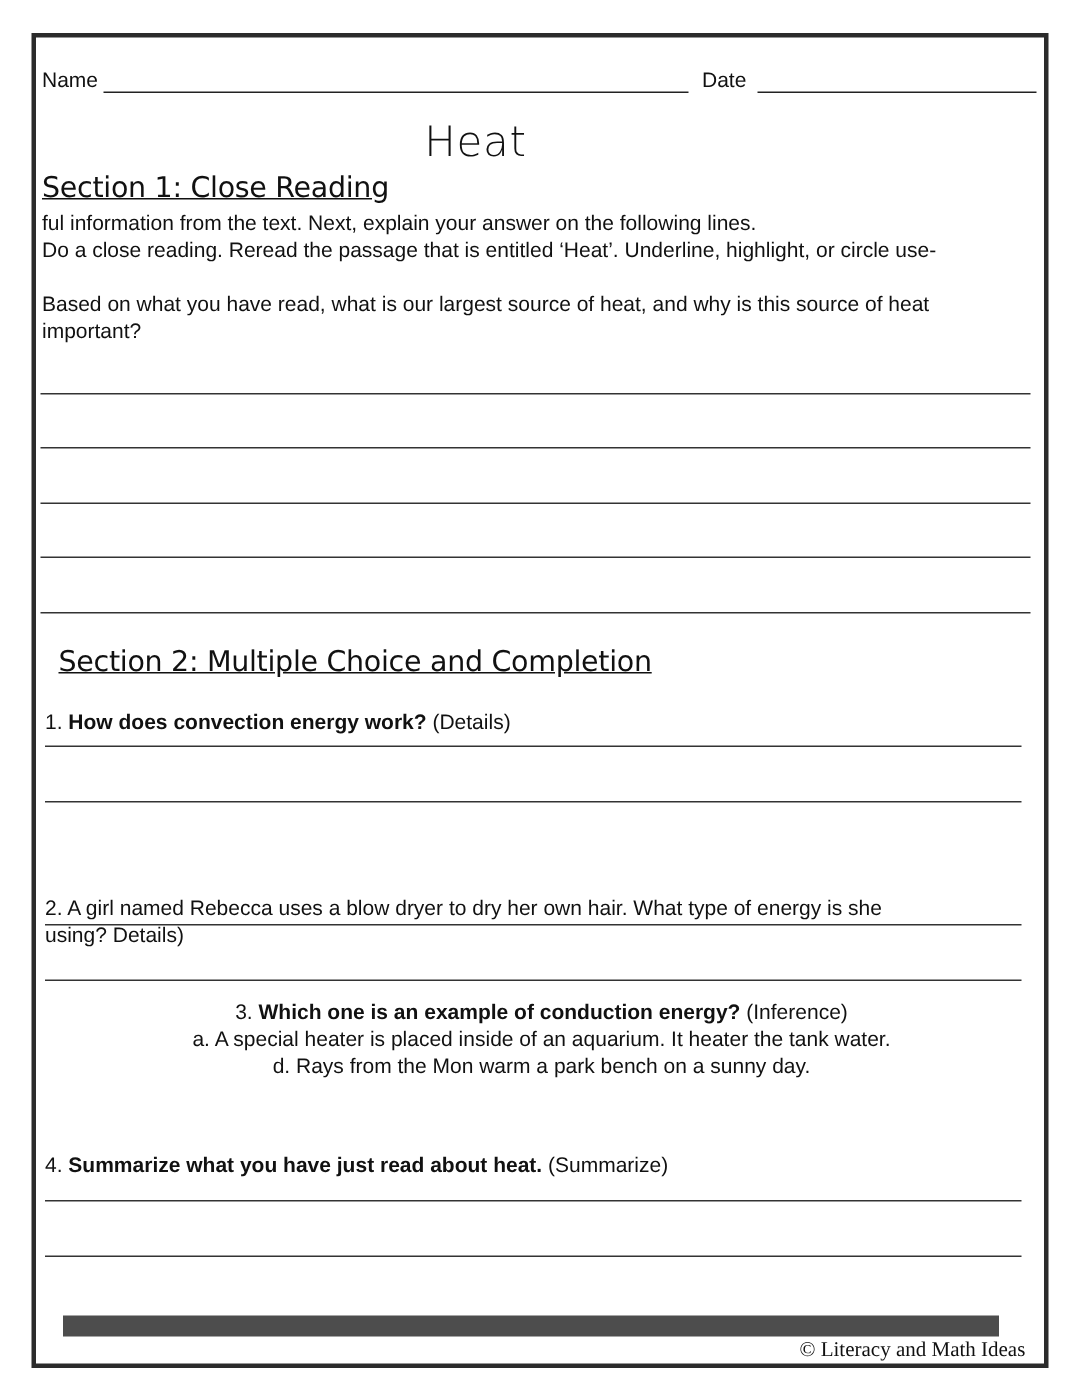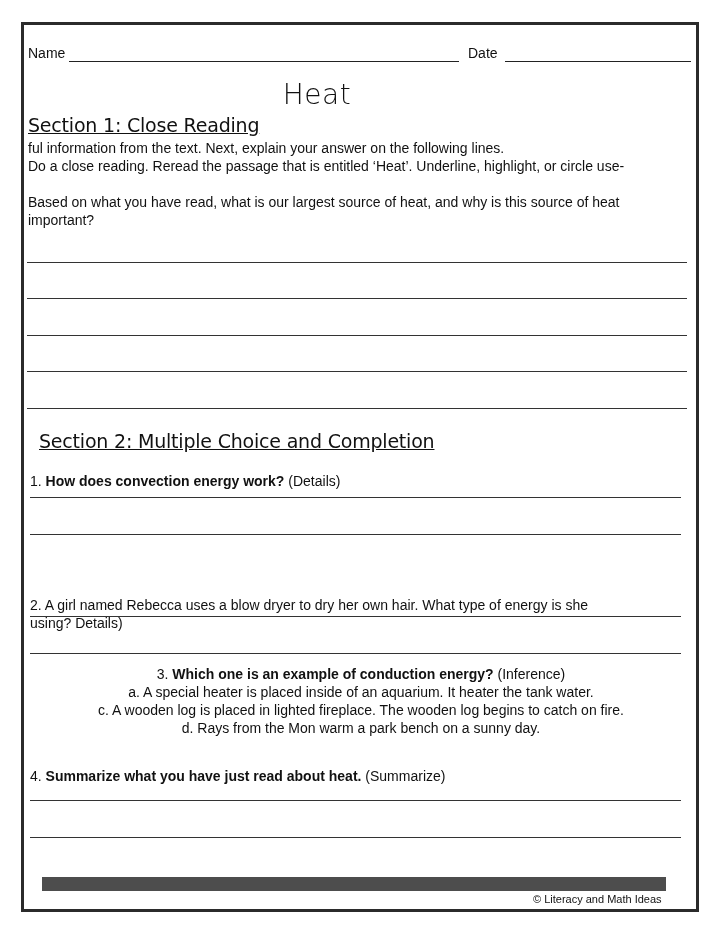--- a/index.html
+++ b/index.html
@@ -12,21 +12,21 @@
   .name-line { position: absolute; left: 69px; top: 61px; width: 390px; height: 0; border-top: 1.5px solid #222; }
   .date-label { left: 468px; top: 45px; font-size: 14px; }
   .date-line { position: absolute; left: 505px; top: 61px; width: 186px; height: 0; border-top: 1.5px solid #222; }
   .title { left: 0; width: 634px; top: 78px; text-align: center; font-size: 28px;
            font-family: "DejaVu Sans", sans-serif; font-weight: 300; letter-spacing: 0.5px; }
   .section-h { font-size: 19px; text-decoration: underline; font-family: "DejaVu Sans", sans-serif;
                font-weight: normal; letter-spacing: -0.2px; }
   .para { font-size: 14px; line-height: 18px; width: 662px; }
   .rule { position: absolute; height: 0; border-top: 1.5px solid #333; }
   .bar { position: absolute; left: 42px; top: 877px; width: 624px; height: 14px; background: #4d4d4d; }
-  .copyright { left: 533px; top: 893px; font-size: 11px; font-family: Liberation Sans, sans-serif; }
+  .copyright { left: 533px; top: 893px; font-size: 14px; font-family: Liberation Serif, serif; }
   b { font-weight: bold; }
 </style>
 </head>
 <body>
 
 <div class="frame"></div>
 
 <div class="abs name-row">Name</div>
 <div class="name-line"></div>
 <div class="abs date-label">Date</div>
@@ -66,21 +66,20 @@
 <div class="rule" style="left:30px; top:616px; width:651px;"></div>
 <div class="rule" style="left:30px; top:653px; width:651px;"></div>
 
 <div class="abs para" style="left:30px; top:665px;text-align:center;">
   <div>
     <span>3.</span>
     <b>Which one is an example of conduction energy?</b>
     <span>(Inference)</span>
   </div>
   <div>a. A special heater is placed inside of an aquarium.  It heater the tank water.</div>
-  <div>c. A wooden log is placed in lighted fireplace.  The wooden log begins to catch on fire.</div>
   <div>d. Rays from the Mon warm a park bench on a sunny day.</div>
 </div>
 
 <div class="abs para" style="left:30px; top:767px;">
   <span>4.</span>
   <b>Summarize what you have just read about heat.</b>
   <span>(Summarize)</span>
 </div>
 <div class="rule" style="left:30px; top:800px; width:651px;"></div>
 <div class="rule" style="left:30px; top:837px; width:651px;"></div>

